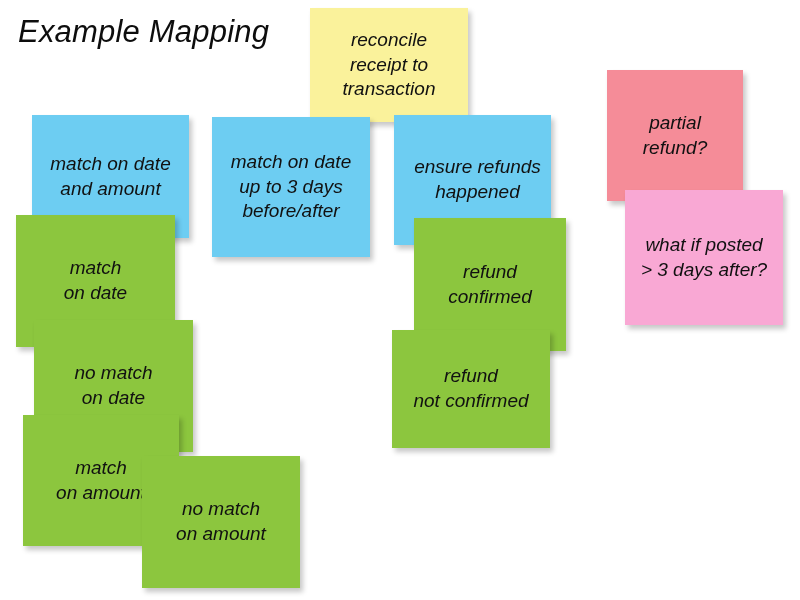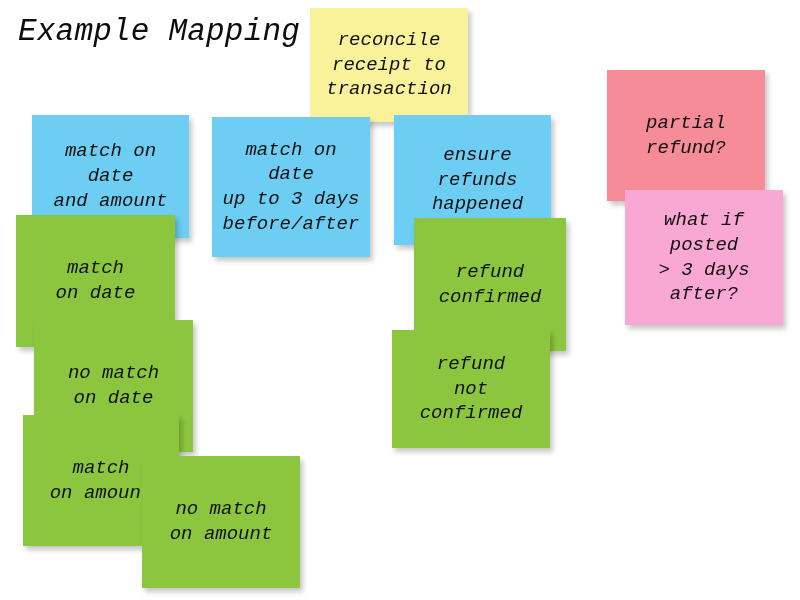--- a/index.html
+++ b/index.html
@@ -6,21 +6,21 @@
     margin: 0;
     padding: 0;
     background: #ffffff;
   }
   #canvas {
     position: relative;
     width: 800px;
     height: 600px;
     background: #ffffff;
     overflow: hidden;
-    font-family: Liberation Mono, monospace;
+    font-family: Liberation Sans, sans-serif;
   }
   #board-title {
     position: absolute;
     left: 18px;
     top: 14px;
     font-size: 31px;
     font-style: italic;
     color: #0d0d0d;
     letter-spacing: 0.2px;
     white-space: nowrap;
@@ -90,21 +90,21 @@
 on amount</span>
       </div>
       <div class="note c-green" style="left: 414px; top: 218px; width: 152px; height: 133px; font-size: 19px; z-index: 4; background: rgb(140, 198, 62);">
         <span class="note-text">refund
 confirmed</span>
       </div>
       <div class="note c-green" style="left: 392px; top: 330px; width: 158px; height: 118px; font-size: 19px; z-index: 5; background: rgb(140, 198, 62);">
         <span class="note-text">refund
 not confirmed</span>
       </div>
-      <div class="note c-pink" style="left: 607px; top: 70px; width: 158px; height: 131px; font-size: 19px; z-index: 2; background: rgb(245, 140, 152);">
+      <div class="note c-pink" style="left: 607px; top: 70px; width: 136px; height: 131px; font-size: 19px; z-index: 2; background: rgb(245, 140, 152);">
         <span class="note-text">partial
 refund?</span>
       </div>
       <div class="note c-pink" style="left: 625px; top: 190px; width: 158px; height: 135px; font-size: 19px; z-index: 3; background: #f9a8d4;">
         <span class="note-text">what if posted
 &gt; 3 days after?</span>
       </div>
     </div>
 </div>
 

